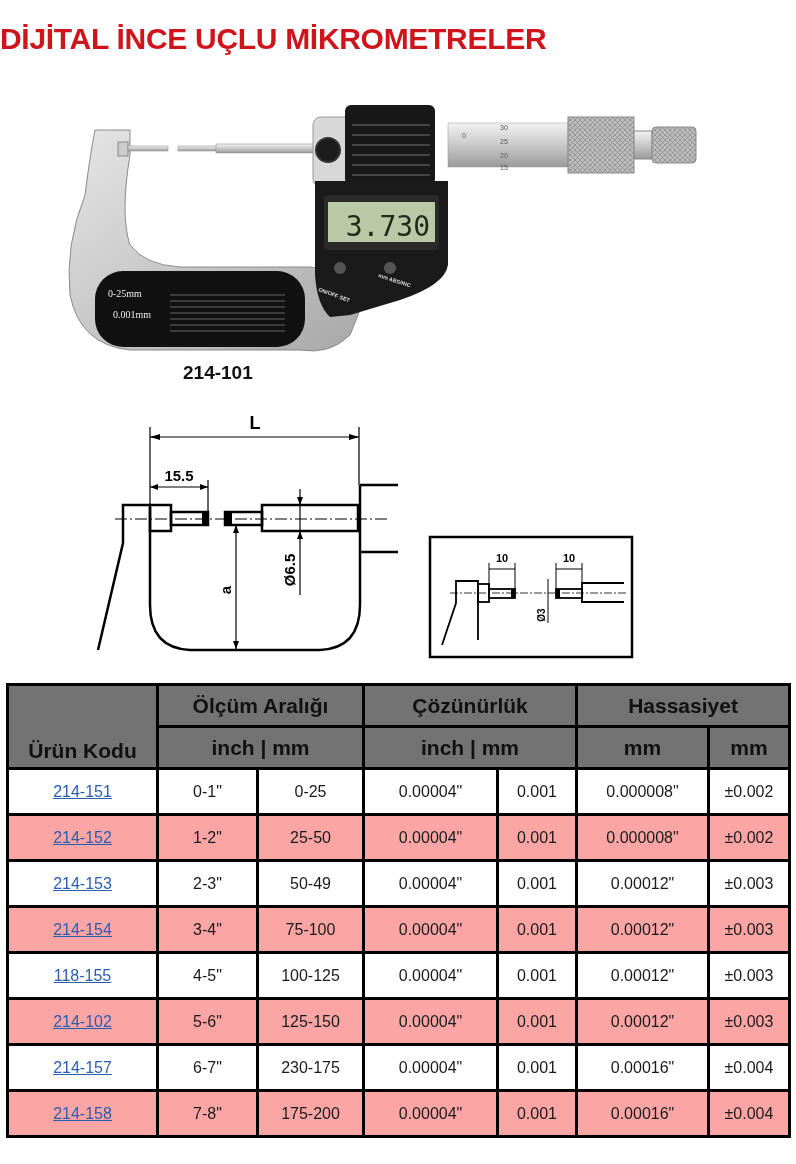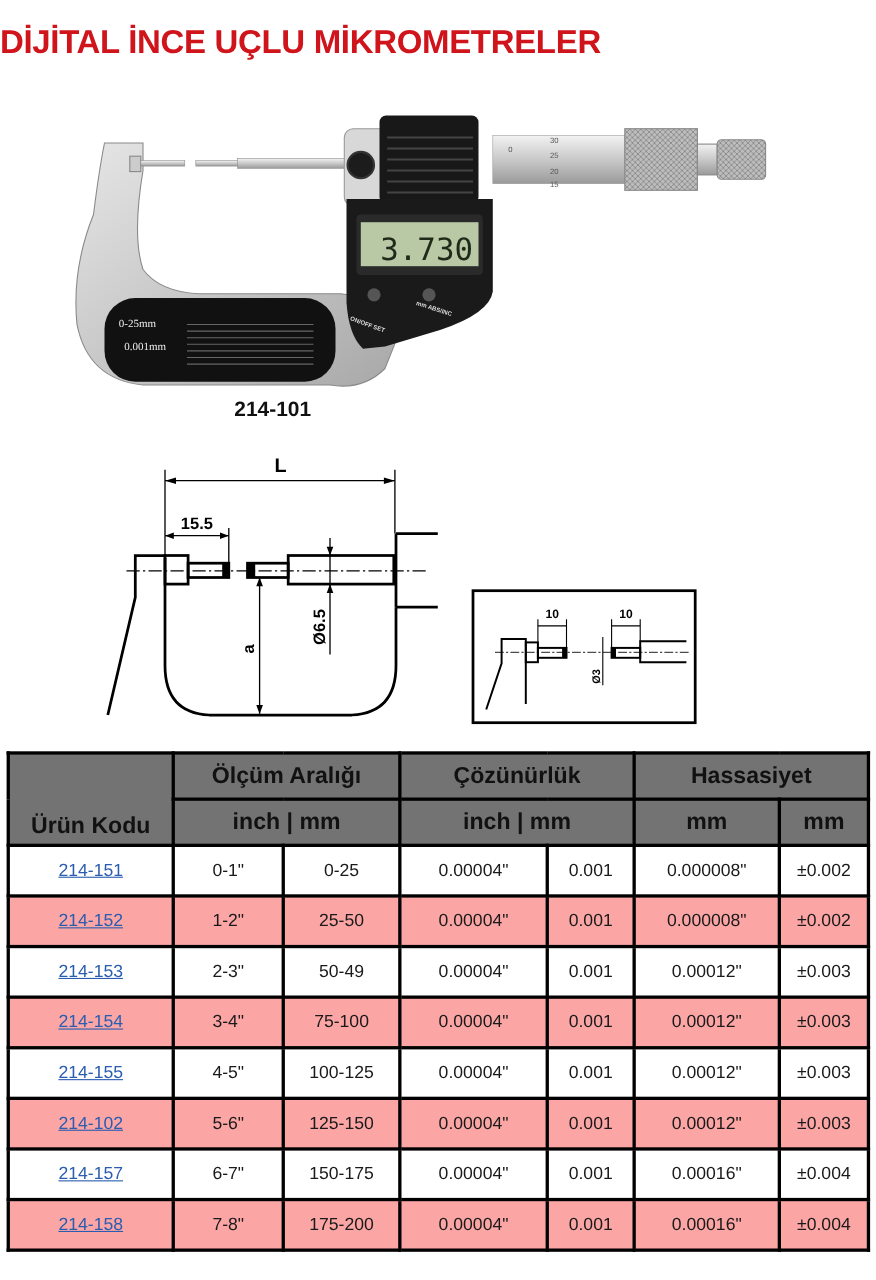--- a/index.html
+++ b/index.html
@@ -1,19 +1,19 @@
 <!DOCTYPE html>
 <html><head>
   <meta charset="utf-8">
   <style>
     html, body { margin: 0; padding: 0; background: #ffffff; }
     body { width: 796px; height: 1164px; position: relative; overflow: hidden; font-family: "Liberation Sans", sans-serif; }
     .title { position: absolute; left: 0; top: 22px; width: 796px; text-align: left; color: #d0141c; font-weight: bold; font-size: 30px; letter-spacing: -0.3px; }
     .photo { position: absolute; left: 60px; top: 95px; width: 660px; height: 300px; }
-    .model-label { position: absolute; left: 183px; top: 362px; font-weight: bold; font-size: 19px; color: #111; margin-left: 30px; }
+    .model-label { position: absolute; left: 183px; top: 362px; font-weight: bold; font-size: 19px; color: #111; }
     .drawing-main { position: absolute; left: 90px; top: 405px; width: 320px; height: 255px; }
     .drawing-small { position: absolute; left: 428px; top: 535px; width: 206px; height: 124px; }
     table.spec { position: absolute; left: 6px; top: 683px; border-collapse: collapse; font-family: "Liberation Sans", sans-serif; }
     table.spec td, table.spec th { border: 3px solid #000; padding: 0; text-align: center; vertical-align: middle; }
     table.spec th { background: #737373; font-weight: bold; font-size: 21px; color: #111; }
     table.spec td { font-size: 16px; color: #1a1a1a; height: 43px; white-space: nowrap; }
     table.spec tr.alt td { background: #fca5a5; }
     table.spec a { color: #2a5db0; text-decoration: underline; }
     .hdr1 { height: 42px; }
     .hdr2 { height: 42px; }
@@ -216,41 +216,41 @@
   <tr class="alt">
     <td><a href="#">214-154</a></td>
     <td>3-4"</td>
     <td>75-100</td>
     <td>0.00004"</td>
     <td>0.001</td>
     <td>0.00012"</td>
     <td>±0.003</td>
   </tr>
   <tr>
-    <td><a href="#">214-155</a></td>
+    <td><a href="#">118-155</a></td>
     <td>4-5"</td>
     <td>100-125</td>
     <td>0.00004"</td>
     <td>0.001</td>
     <td>0.00012"</td>
     <td>±0.003</td>
   </tr>
   <tr class="alt">
     <td><a href="#">214-102</a></td>
     <td>5-6"</td>
     <td>125-150</td>
     <td>0.00004"</td>
     <td>0.001</td>
     <td>0.00012"</td>
     <td>±0.003</td>
   </tr>
   <tr>
     <td><a href="#">214-157</a></td>
     <td>6-7"</td>
-    <td>150-175</td>
+    <td>230-175</td>
     <td>0.00004"</td>
     <td>0.001</td>
     <td>0.00016"</td>
     <td>±0.004</td>
   </tr>
   <tr class="alt">
     <td><a href="#">214-158</a></td>
     <td>7-8"</td>
     <td>175-200</td>
     <td>0.00004"</td>

